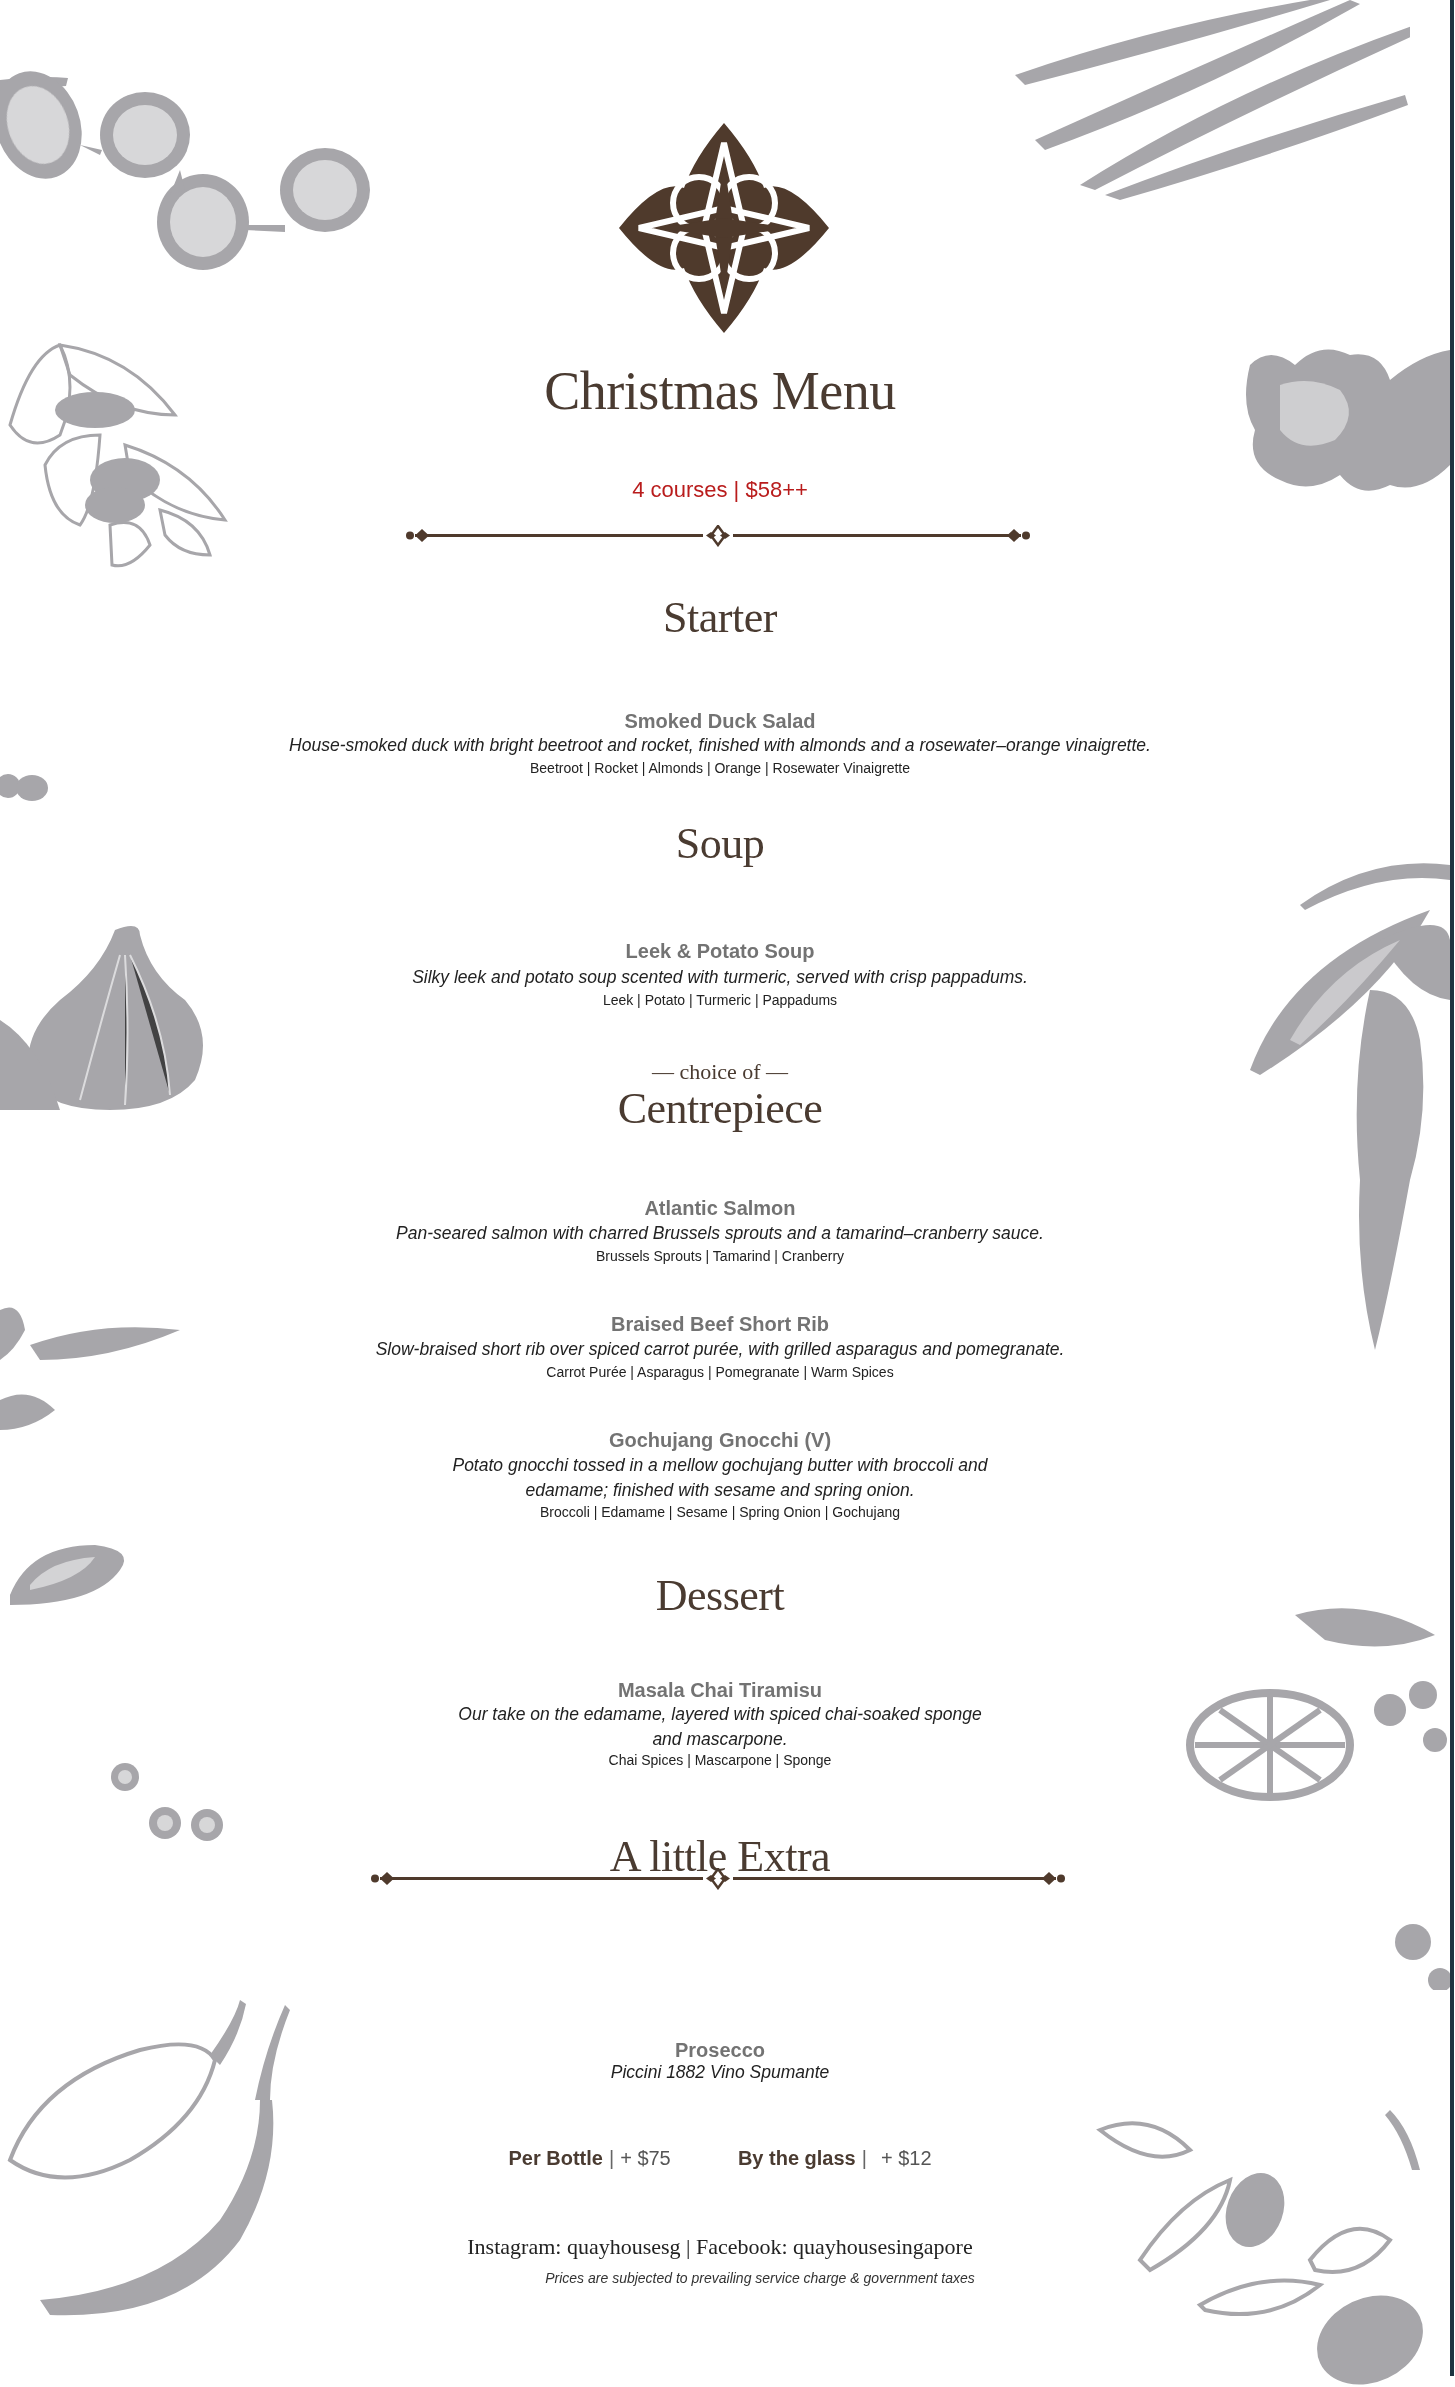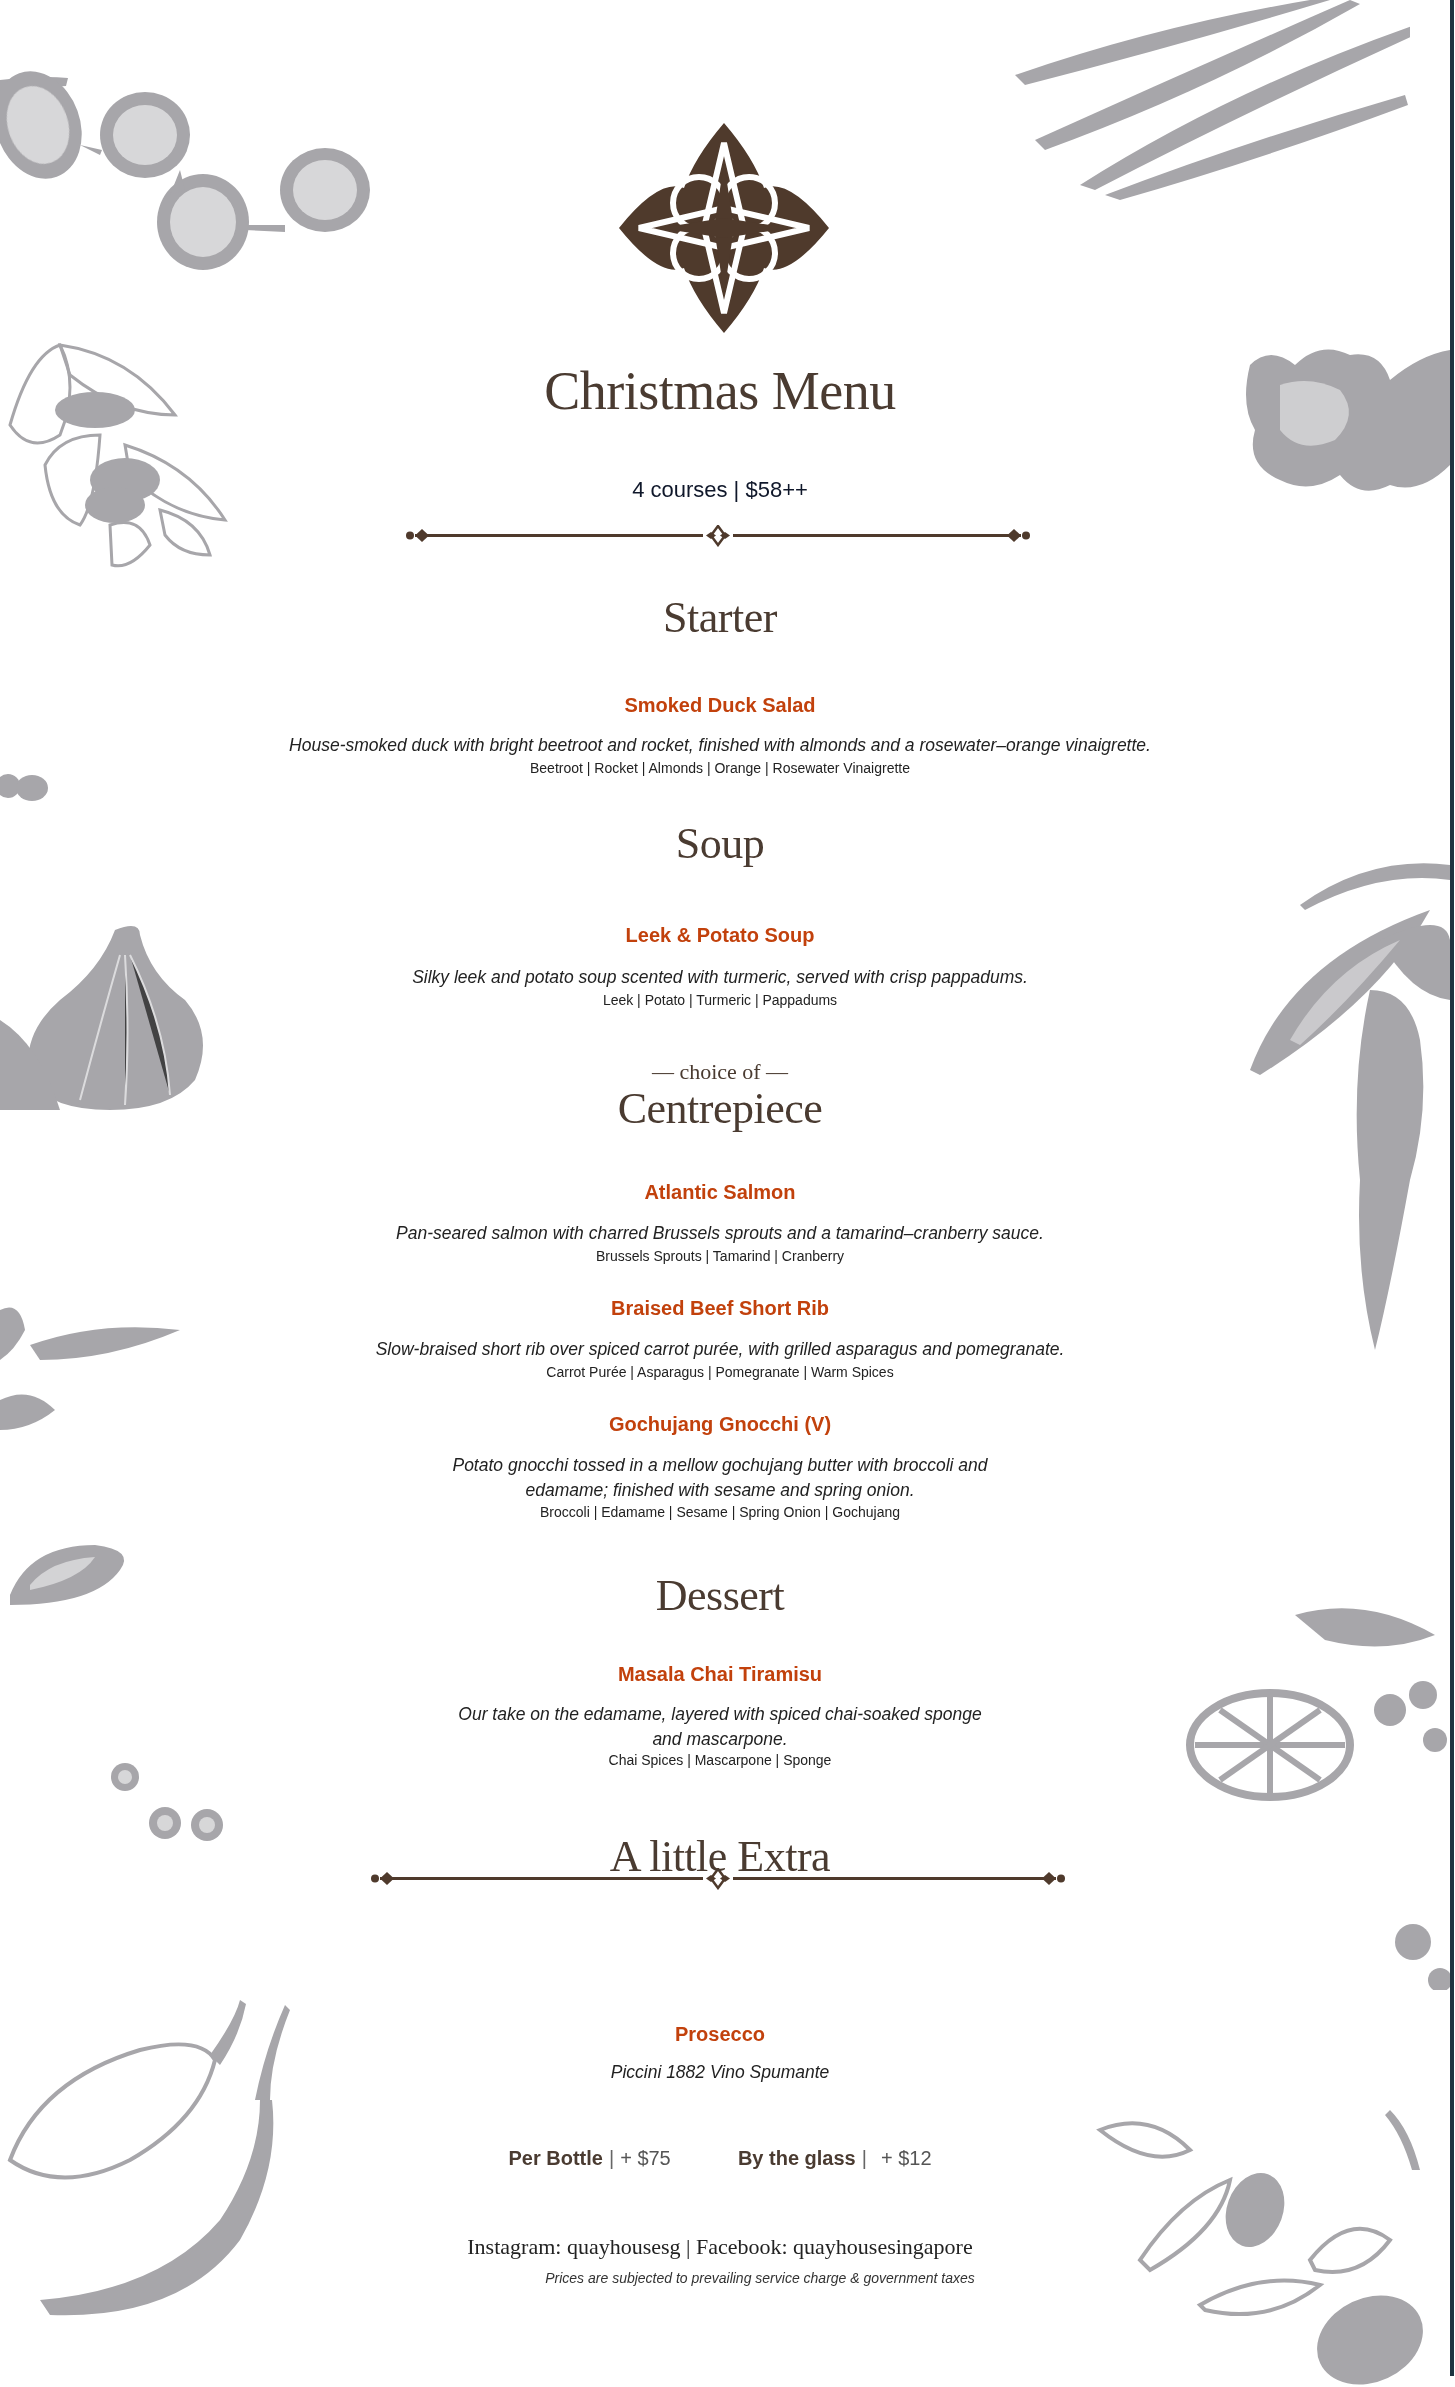--- a/index.html
+++ b/index.html
@@ -4,22 +4,22 @@
 <style>
   html, body { margin:0; padding:0; background:#ffffff; }
   body { width:1455px; height:2387px; position:relative; overflow:hidden;
          font-family:"Liberation Sans", sans-serif; color:#4a3b31; }
   .edge-line { position:absolute; left:1450px; top:0; width:4px; height:2376px; background:#1d3340; }
   .deco { position:absolute; }
   .center { position:absolute; left:0; width:1440px; text-align:center; }
   .serif { font-family:"Liberation Serif", "DejaVu Serif", serif; }
   .title { font-size:54px; letter-spacing:-0.5px; color:#4a3b31; }
   .sec-title { font-size:44px; color:#4a3b31; letter-spacing:-0.5px; }
-  .subtitle { font-size:22px; color:#0f172a; }
-  .item-name { font-size:20px; font-weight:bold; color:#c2410c; }
+  .subtitle { font-size:22px; color:#b91c1c; }
+  .item-name { font-size:20px; font-weight:bold; color:#737373;margin-top:16px; }
   .item-desc { font-size:17.5px; font-style:italic; color:#222; line-height:25px; }
   .item-tags { font-size:14px; color:#222; }
   .choice { font-size:22px; color:#4a3b31; }
   .price-row { font-size:20px; color:#4a3b31; }
   .price-row b { font-weight:bold; }
   .price-row .sep { color:#666; margin:0 6px; }
   .price-row .val { color:#555; }
   .social { font-size:22px; color:#222; }
   .disclaimer { font-size:14px; font-style:italic; color:#333;margin-left:40px; }
   .divider { position:absolute; }

